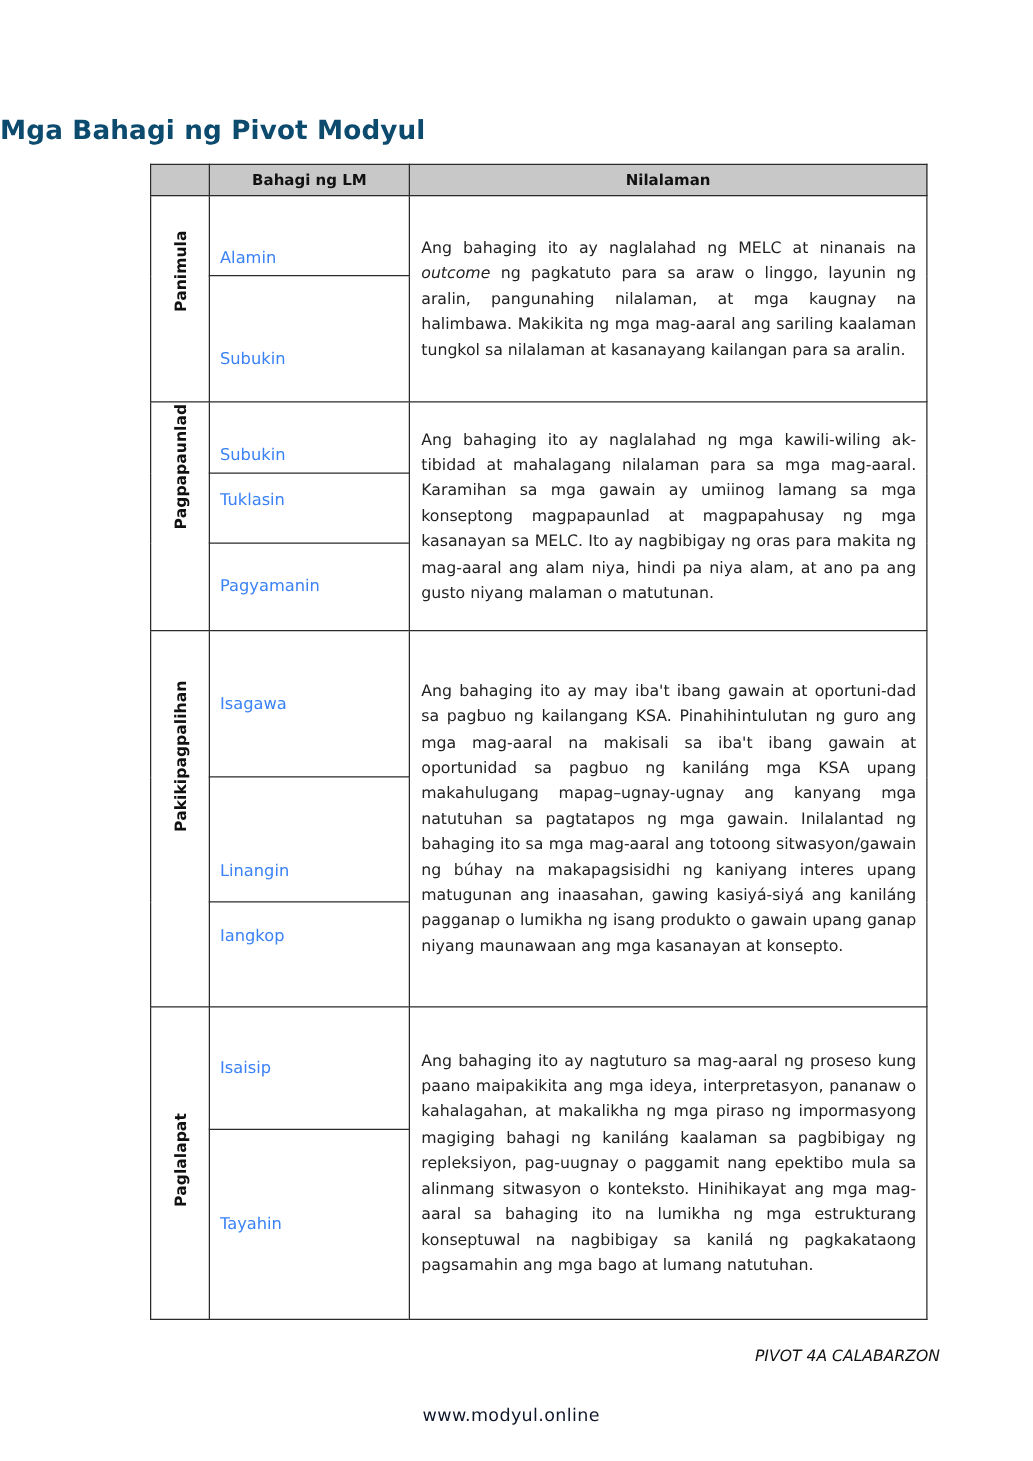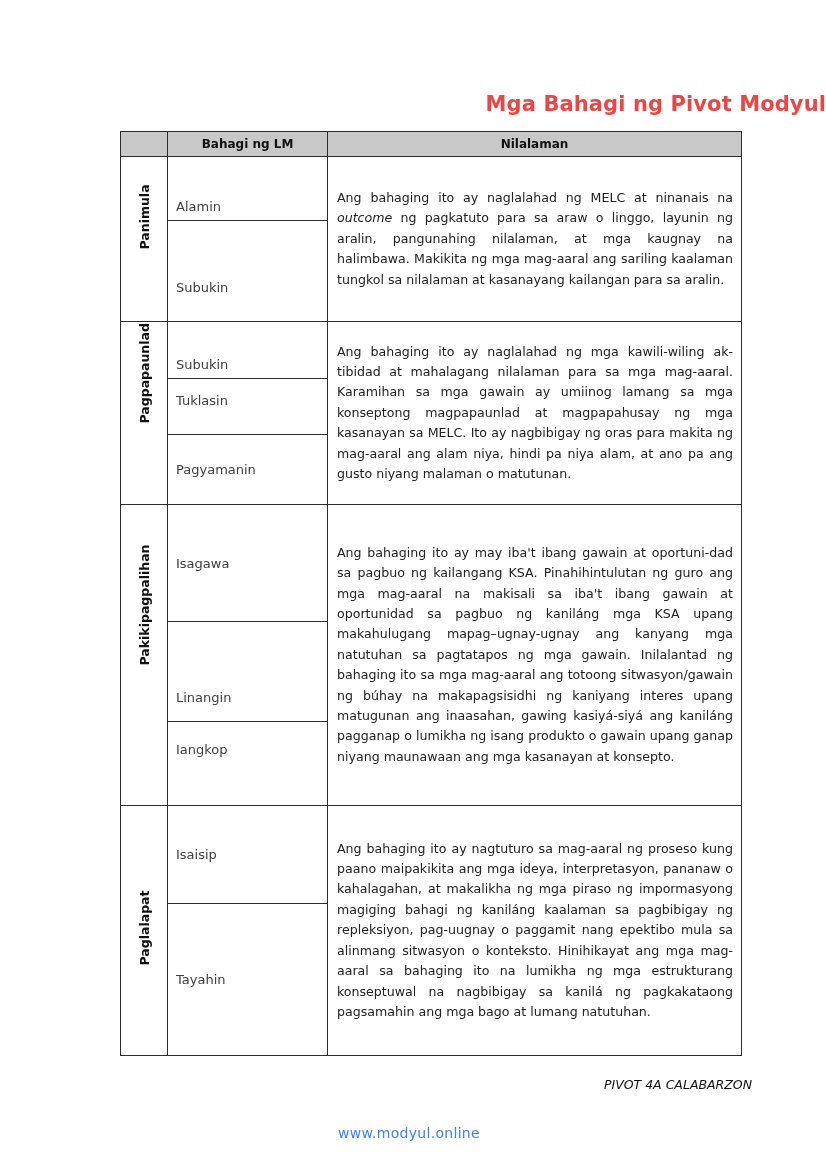--- a/index.html
+++ b/index.html
@@ -1,28 +1,28 @@
 <!DOCTYPE html>
 <html><head>
 <meta charset="utf-8">
 <style>
   html, body { margin: 0; padding: 0; background: #ffffff; }
   body { width: 826px; height: 1169px; position: relative; font-family: "DejaVu Sans", sans-serif; color: #111; }
-  .title { position: absolute; top: 92px; left: 0; width: 826px; text-align: right; font-size: 21px; font-weight: bold; color: #ef4444; letter-spacing: 0.1px; }
+  .title { position: absolute; top: 92px; left: 0; width: 826px; text-align: left; font-size: 21px; font-weight: bold; color: #0c4a6e; letter-spacing: 0.1px; }
   table.main { position: absolute; top: 131px; left: 120px; width: 621px; border-collapse: collapse; table-layout: fixed; border-radius: 11px; }
   table.main td, table.main th { border: 1.5px solid #2b2b2b; padding: 0; vertical-align: middle; }
   th { background: #c8c8c8; height: 24px; font-size: 12px; font-weight: bold; text-align: center; }
   col.c1 { width: 47px; } col.c2 { width: 160px; } col.c3 { width: 414px; }
   .phase { position: relative; }
   .phase span { display: block; transform: rotate(-90deg); white-space: nowrap; font-weight: bold; font-size: 12.5px; width: 20px; margin: 0 auto; text-align: center; }
   .phase .inner { display: flex; align-items: center; justify-content: center; height: 100%; }
-  .part { font-size: 13px; color: #404040; padding-left: 8px !important; }
+  .part { font-size: 13px; color: #3b82f6; padding-left: 8px !important; }
   .desc { font-size: 12.6px; line-height: 20.4px; color: #222; padding: 0 8px 0 9px !important; text-align: justify; margin-top: 36px; }
   .footer { position: absolute; top: 1077px; right: 74px; font-size: 12.5px; font-style: italic; color: #111; }
-  .watermark { position: absolute; top: 1125px; left: 338px; font-size: 14px; color: #3b82f6; letter-spacing: 0.3px; }
+  .watermark { position: absolute; top: 1125px; left: 338px; font-size: 14px; color: #0f172a; letter-spacing: 0.3px; }
 </style>
 </head>
 <body>
 
 <div class="title">Mga Bahagi ng Pivot Modyul</div>
 
 <table class="main">
   <colgroup>
       <col class="c1">
       <col class="c2">

